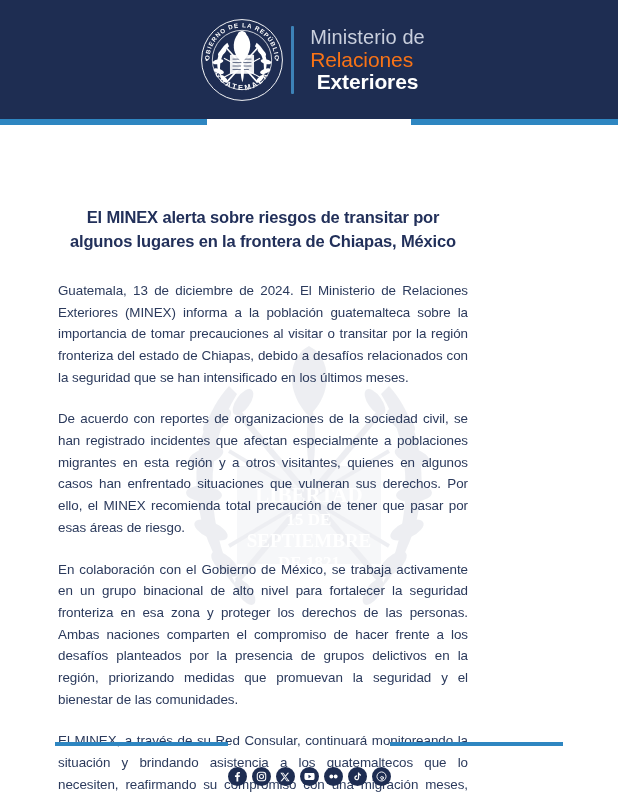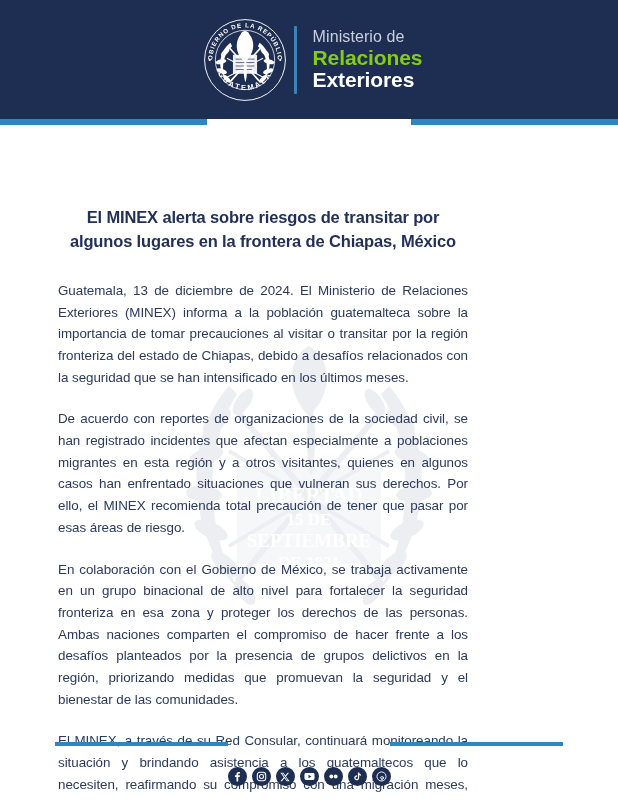--- a/index.html
+++ b/index.html
@@ -19,23 +19,23 @@
     background:#1e2d52;
     display:flex;align-items:center;justify-content:center;
     z-index:4;
   }
   .brand{display:flex;align-items:center;gap:0px;margin-left:6px;}
   .seal{width:86px;height:86px;display:block;}
   .divider{
     width:3px;height:68px;background:#3d82b8;margin:0 16px 0 6px;border-radius:1px;
   }
   .brandtext{display:flex;flex-direction:column;justify-content:center;line-height:1.0;}
-  .bt1{color:#c9cfdd;font-size:16px;font-weight:400;letter-spacing:.1px;padding-bottom:2px;}
-  .bt2{color:#84cc16;font-size:21px;font-weight:700;letter-spacing:-.1px;padding-bottom:1px;}
-  .bt3{color:#ffffff;font-size:21px;font-weight:700;letter-spacing:-.1px;}
+  .bt1{color:#c9cfdd;font-size:20px;font-weight:400;letter-spacing:.1px;padding-bottom:2px;}
+  .bt2{color:#f97316;font-size:21px;font-weight:400;letter-spacing:-.1px;padding-bottom:1px;}
+  .bt3{color:#ffffff;font-size:21px;font-weight:700;letter-spacing:-.1px;text-align:center;}
 
   
   .bandwrap{position:absolute;left:0;top:119px;width:618px;height:6px;z-index:4;}
   .band-l{position:absolute;left:0;top:0;width:207px;height:6px;background:#2e86c1;}
   .band-r{position:absolute;left:411px;top:0;width:207px;height:6px;background:#2e86c1;}
 
   
   .watermark{
     position:absolute;left:50%;top:316px;transform:translateX(-50%);
     width:300px;height:330px;opacity:.085;z-index:0;pointer-events:none;

